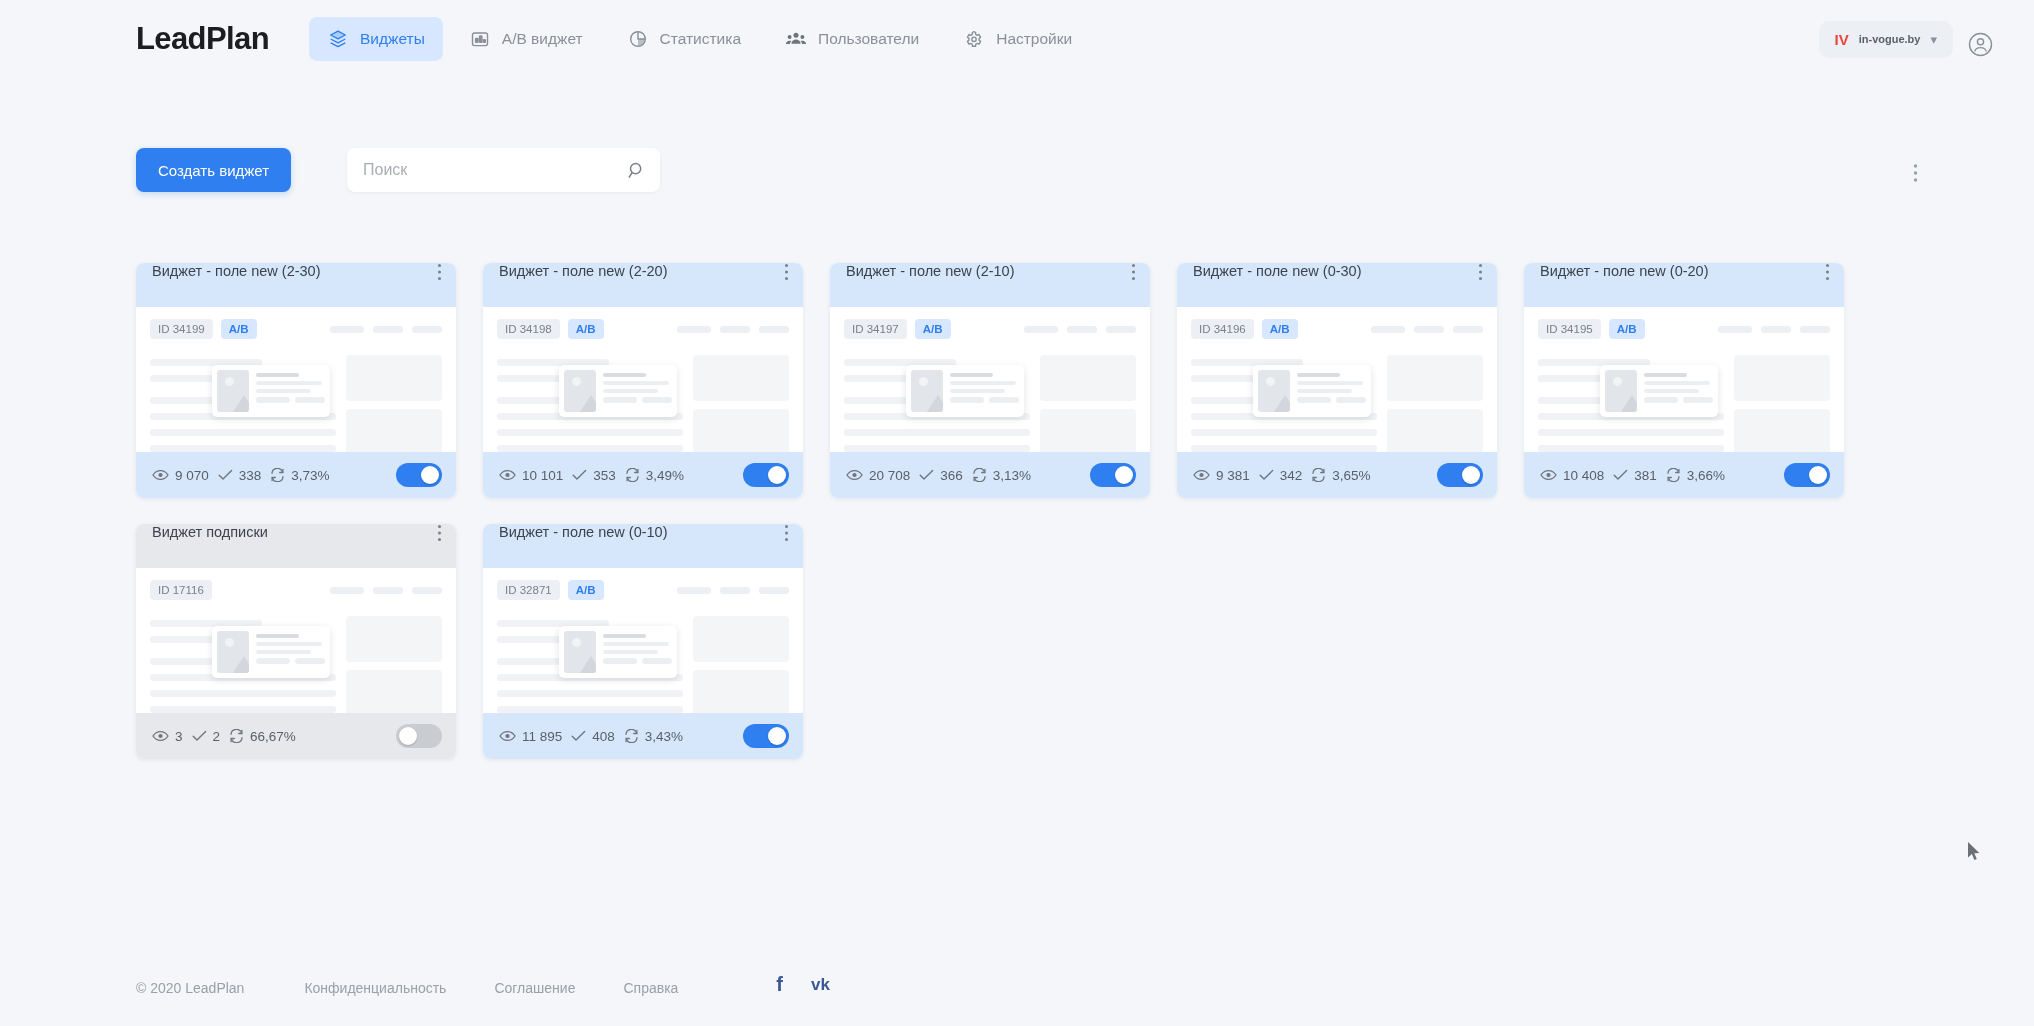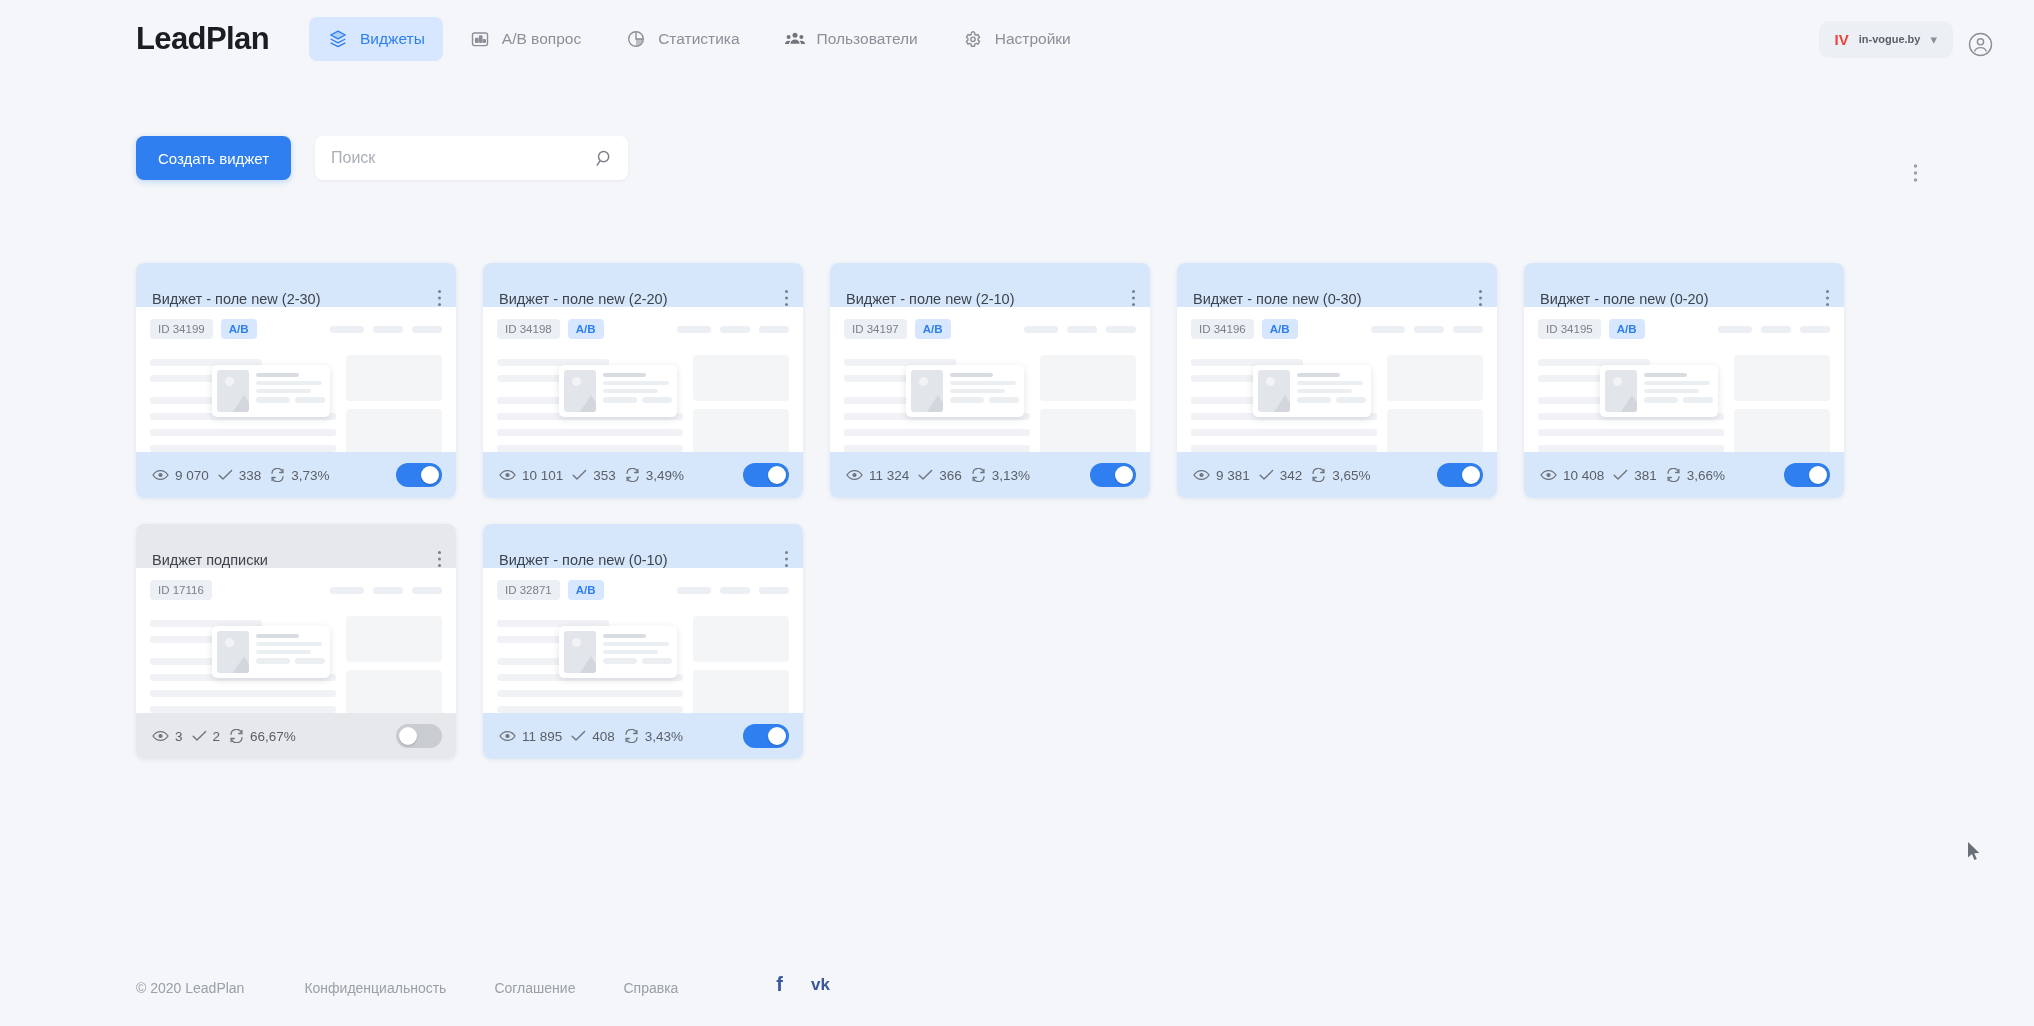--- a/index.html
+++ b/index.html
@@ -49,22 +49,22 @@
     padding: 10px 16px;
     cursor: pointer;
   }
   .account-badge { color: #e8453c; font-weight: 700; font-size: 15px; }
   .account-name { color: #5a5f68; font-size: 11px; font-weight: 700; }
   .chev { color: #8a8f98; font-size: 13px; line-height: 1; }
   .avatar-btn { cursor: pointer; display: flex; align-items: center; }
 
   
   .toolbar {
-    position: absolute; left: 136px; top: 136px;
-    display: flex; gap: 24px;
+    position: absolute; left: 136px; top: 148px;
+    display: flex; gap: 56px;
   }
   .btn-primary {
     background: #2f7ff0; color: #fff;
     border: none; border-radius: 8px;
     font-size: 15px; font-family: inherit;
     padding: 0 22px; height: 44px;
     cursor: pointer; white-space: nowrap;
     box-shadow: 0 2px 6px rgba(47,127,240,0.25);
   }
   .search-box {
@@ -95,21 +95,21 @@
   }
   .card {
     width: 320px;
     border-radius: 8px;
     overflow: hidden;
     background: #fff;
     box-shadow: 0 1px 4px rgba(30,40,60,0.08);
   }
   .card-head {
     height: 44px;
-    display: flex; align-items: flex-end;
+    display: flex; align-items: flex-start;
     padding: 0 14px 0 16px;
     background: #d6e7fb;
   }
   .card.inactive .card-head { background: #e6e8eb; }
   .card-title {
     font-size: 14.5px; color: #3d434c;
     white-space: nowrap; overflow: hidden; text-overflow: ellipsis;
   }
   .card-menu { margin-left: auto; cursor: pointer; display: flex; }
 
@@ -242,21 +242,21 @@
 
       <div class="nav-item">
         <span class="ico">
           <svg width="20" height="20" viewBox="0 0 20 20" fill="none" stroke="#8a8f98" stroke-width="1.4" stroke-linejoin="round">
             <rect x="2.5" y="4" width="15" height="12.6" rx="2"></rect>
             <rect x="5.6" y="9.4" width="2.4" height="4" rx="0.6" fill="#8a8f98"></rect>
             <rect x="9.5" y="7" width="2.4" height="6.4" rx="0.6" fill="#8a8f98"></rect>
             <rect x="13.3" y="10.6" width="2" height="2.8" rx="0.6" fill="#8a8f98"></rect>
           </svg>
         </span>
-        <span>A/B вопрос</span>
+        <span>A/B виджет</span>
       </div>
 
       <div class="nav-item">
         <span class="ico">
           <svg width="20" height="20" viewBox="0 0 20 20" fill="none" stroke="#8a8f98" stroke-width="1.4">
             <circle cx="10" cy="10" r="7.3"></circle>
             <path d="M10 3.2v6.8h6.9"></path>
             <path d="M10 10 16.9 10A6.9 6.9 0 0 1 10 16.9z" fill="#8a8f98" fill-opacity=".55" stroke="none"></path>
           </svg>
         </span>
@@ -527,21 +527,21 @@
       </div>
     </div>
     <div class="card-foot">
       <span class="stat">
         <span>
           <svg width="17" height="12" viewBox="0 0 17 12" fill="none" stroke="#6f747d" stroke-width="1.3">
             <path d="M1 6s2.7-4.4 7.5-4.4S16 6 16 6s-2.7 4.4-7.5 4.4S1 6 1 6z"></path>
             <circle cx="8.5" cy="6" r="2.1" fill="#6f747d" stroke="none"></circle>
           </svg>
         </span>
-        <span>11 324</span>
+        <span>20 708</span>
       </span>
       <span class="stat">
         <span>
           <svg width="15" height="12" viewBox="0 0 15 12" fill="none" stroke="#6f747d" stroke-width="1.4" stroke-linecap="round" stroke-linejoin="round">
             <path d="M1.2 6.2 5 10 13.6 1.6"></path>
           </svg>
         </span>
         <span>366</span>
       </span>
       <span class="stat">

